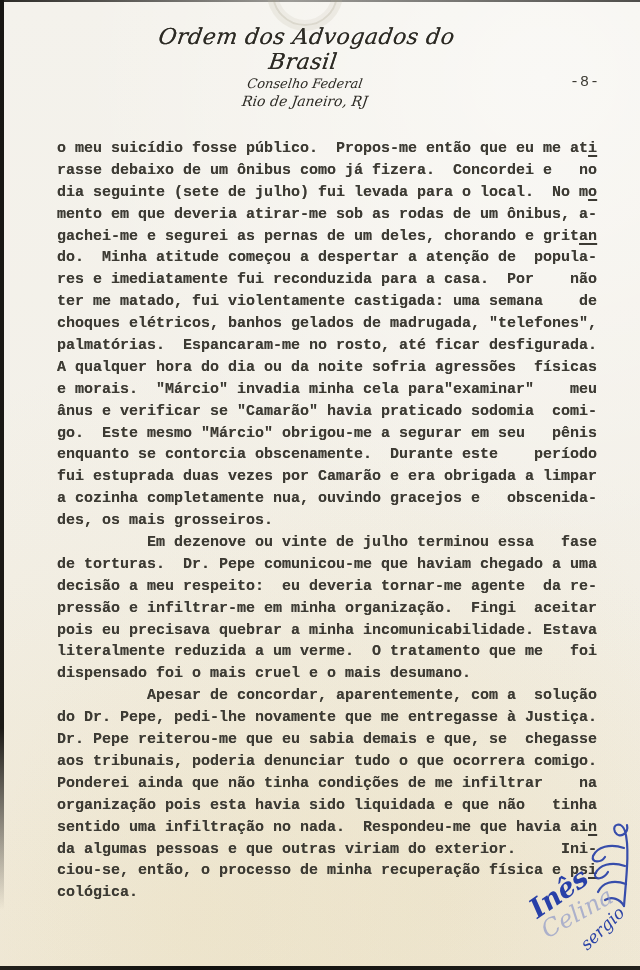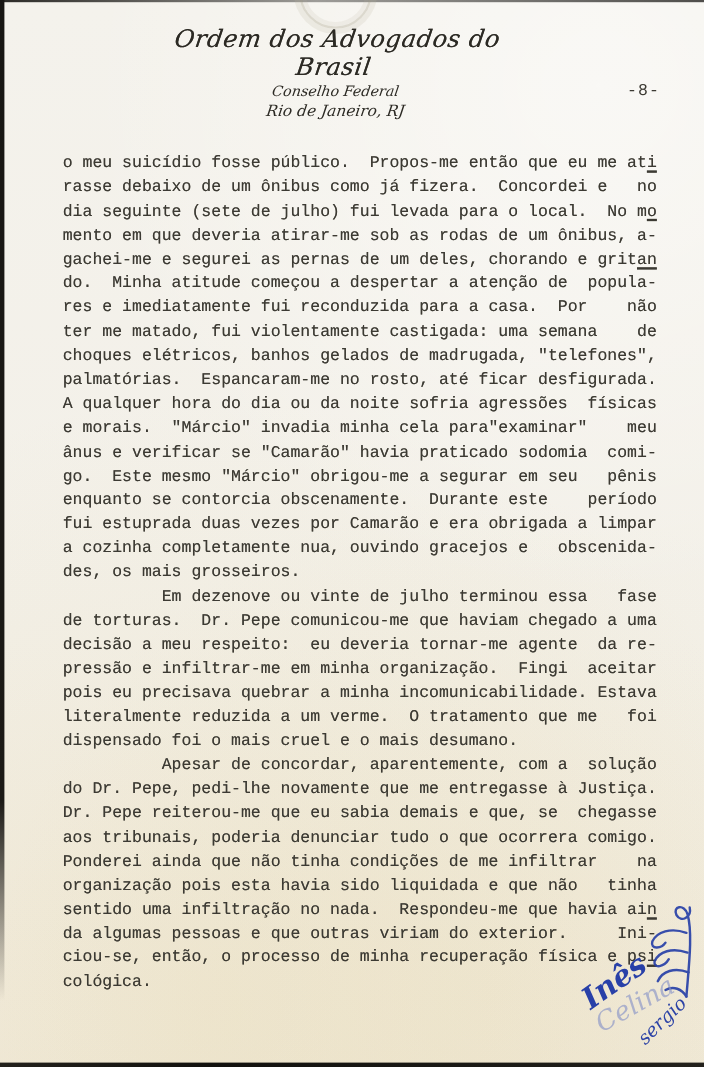--- a/index.html
+++ b/index.html
@@ -52,20 +52,21 @@
     font-family: "Liberation Mono", monospace; font-size: 15px; color: #3c3a33;
     letter-spacing: 1px;
   }
   
   .body-text {
     position: absolute; left: 57px; top: 138px; width: 560px;
     font-family: "Liberation Mono", monospace;
     font-size: 15px; line-height: 21.9px;
     color: #3c3a33; white-space: pre;
     text-shadow: 0 0 0.5px rgba(60,58,51,0.65);
+    font-weight: bold;
   }
   .tl { height: 21.9px; }
   .ul { text-decoration: underline; text-underline-offset: 3px; text-decoration-thickness: 1.5px; }
   
   .sig {
     position: absolute; font-family: "DejaVu Serif", serif; font-style: italic;
     transform-origin: left bottom; white-space: nowrap;
   }
   .sig-ines   { left: 541px; top: 893px; font-size: 27px; font-weight: bold; color: #2840a8; transform: rotate(-35deg); }
   .sig-celina { left: 550px; top: 916px; font-size: 24px; color: rgba(130,144,198,0.62); transform: rotate(-29deg); }

